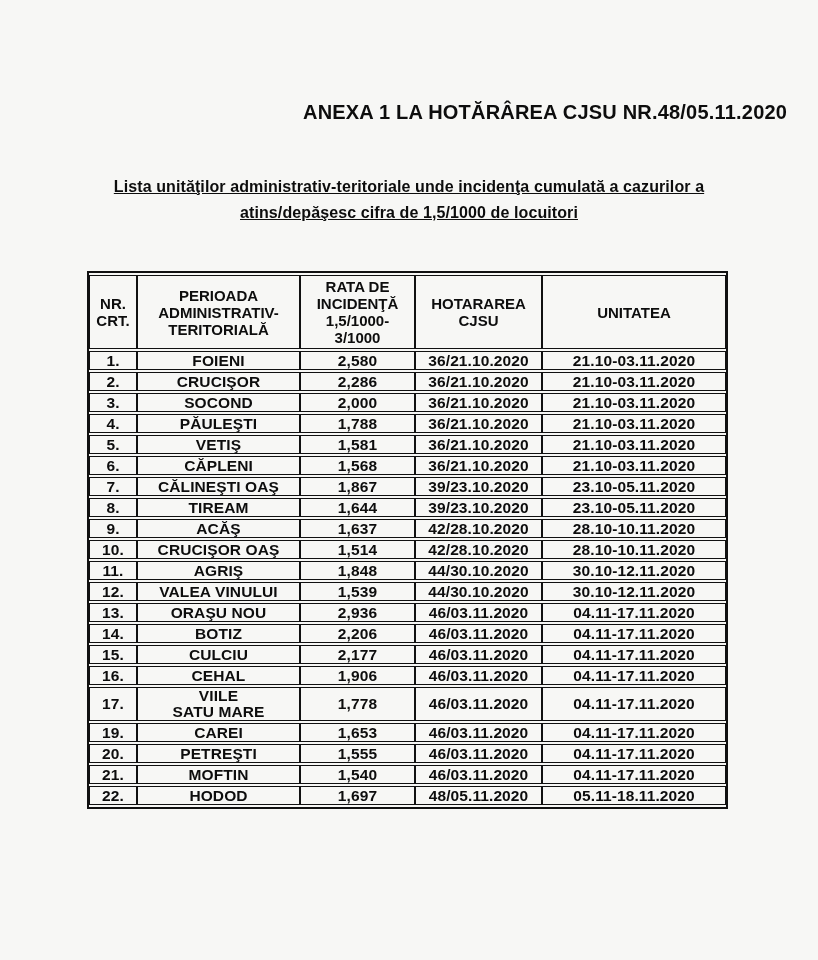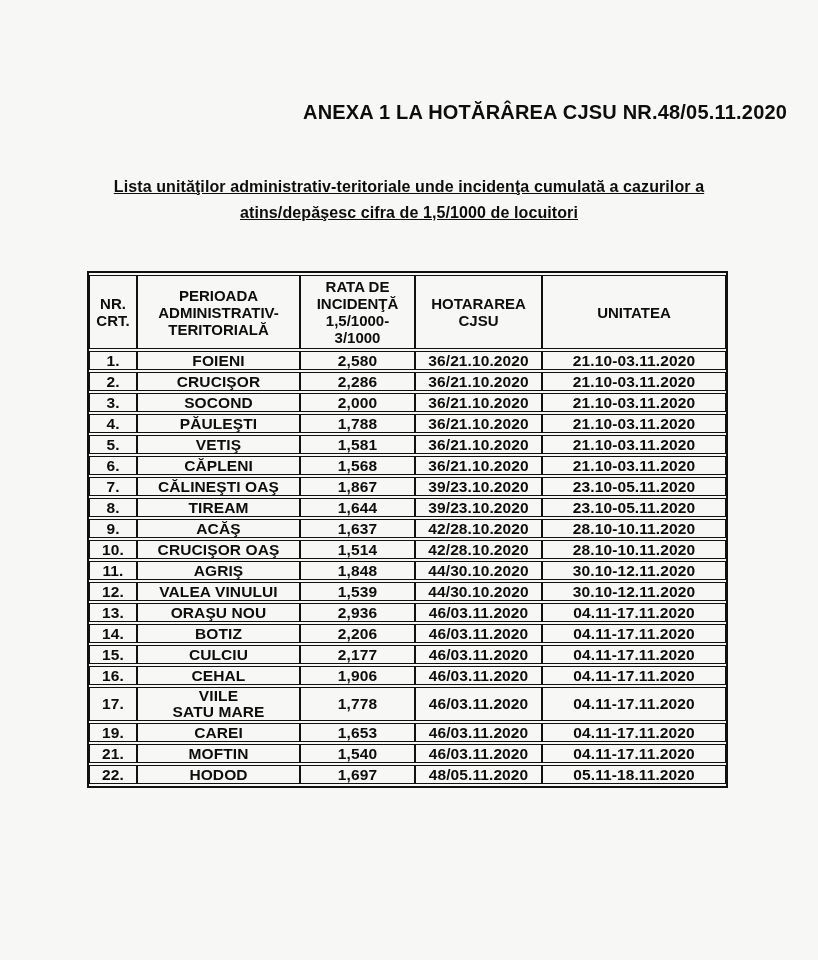--- a/index.html
+++ b/index.html
@@ -227,20 +227,27 @@
     <td>04.11-17.11.2020</td>
   </tr>
         <tr>
     <td>19.</td>
     <td>CAREI</td>
     <td>1,653</td>
     <td>46/03.11.2020</td>
     <td>04.11-17.11.2020</td>
   </tr>
         <tr>
+    <td>20.</td>
+    <td>PETREŞTI</td>
+    <td>1,555</td>
+    <td>46/03.11.2020</td>
+    <td>04.11-17.11.2020</td>
+  </tr>
+        <tr>
     <td>21.</td>
     <td>MOFTIN</td>
     <td>1,540</td>
     <td>46/03.11.2020</td>
     <td>04.11-17.11.2020</td>
   </tr>
         <tr>
     <td>22.</td>
     <td>HODOD</td>
     <td>1,697</td>

